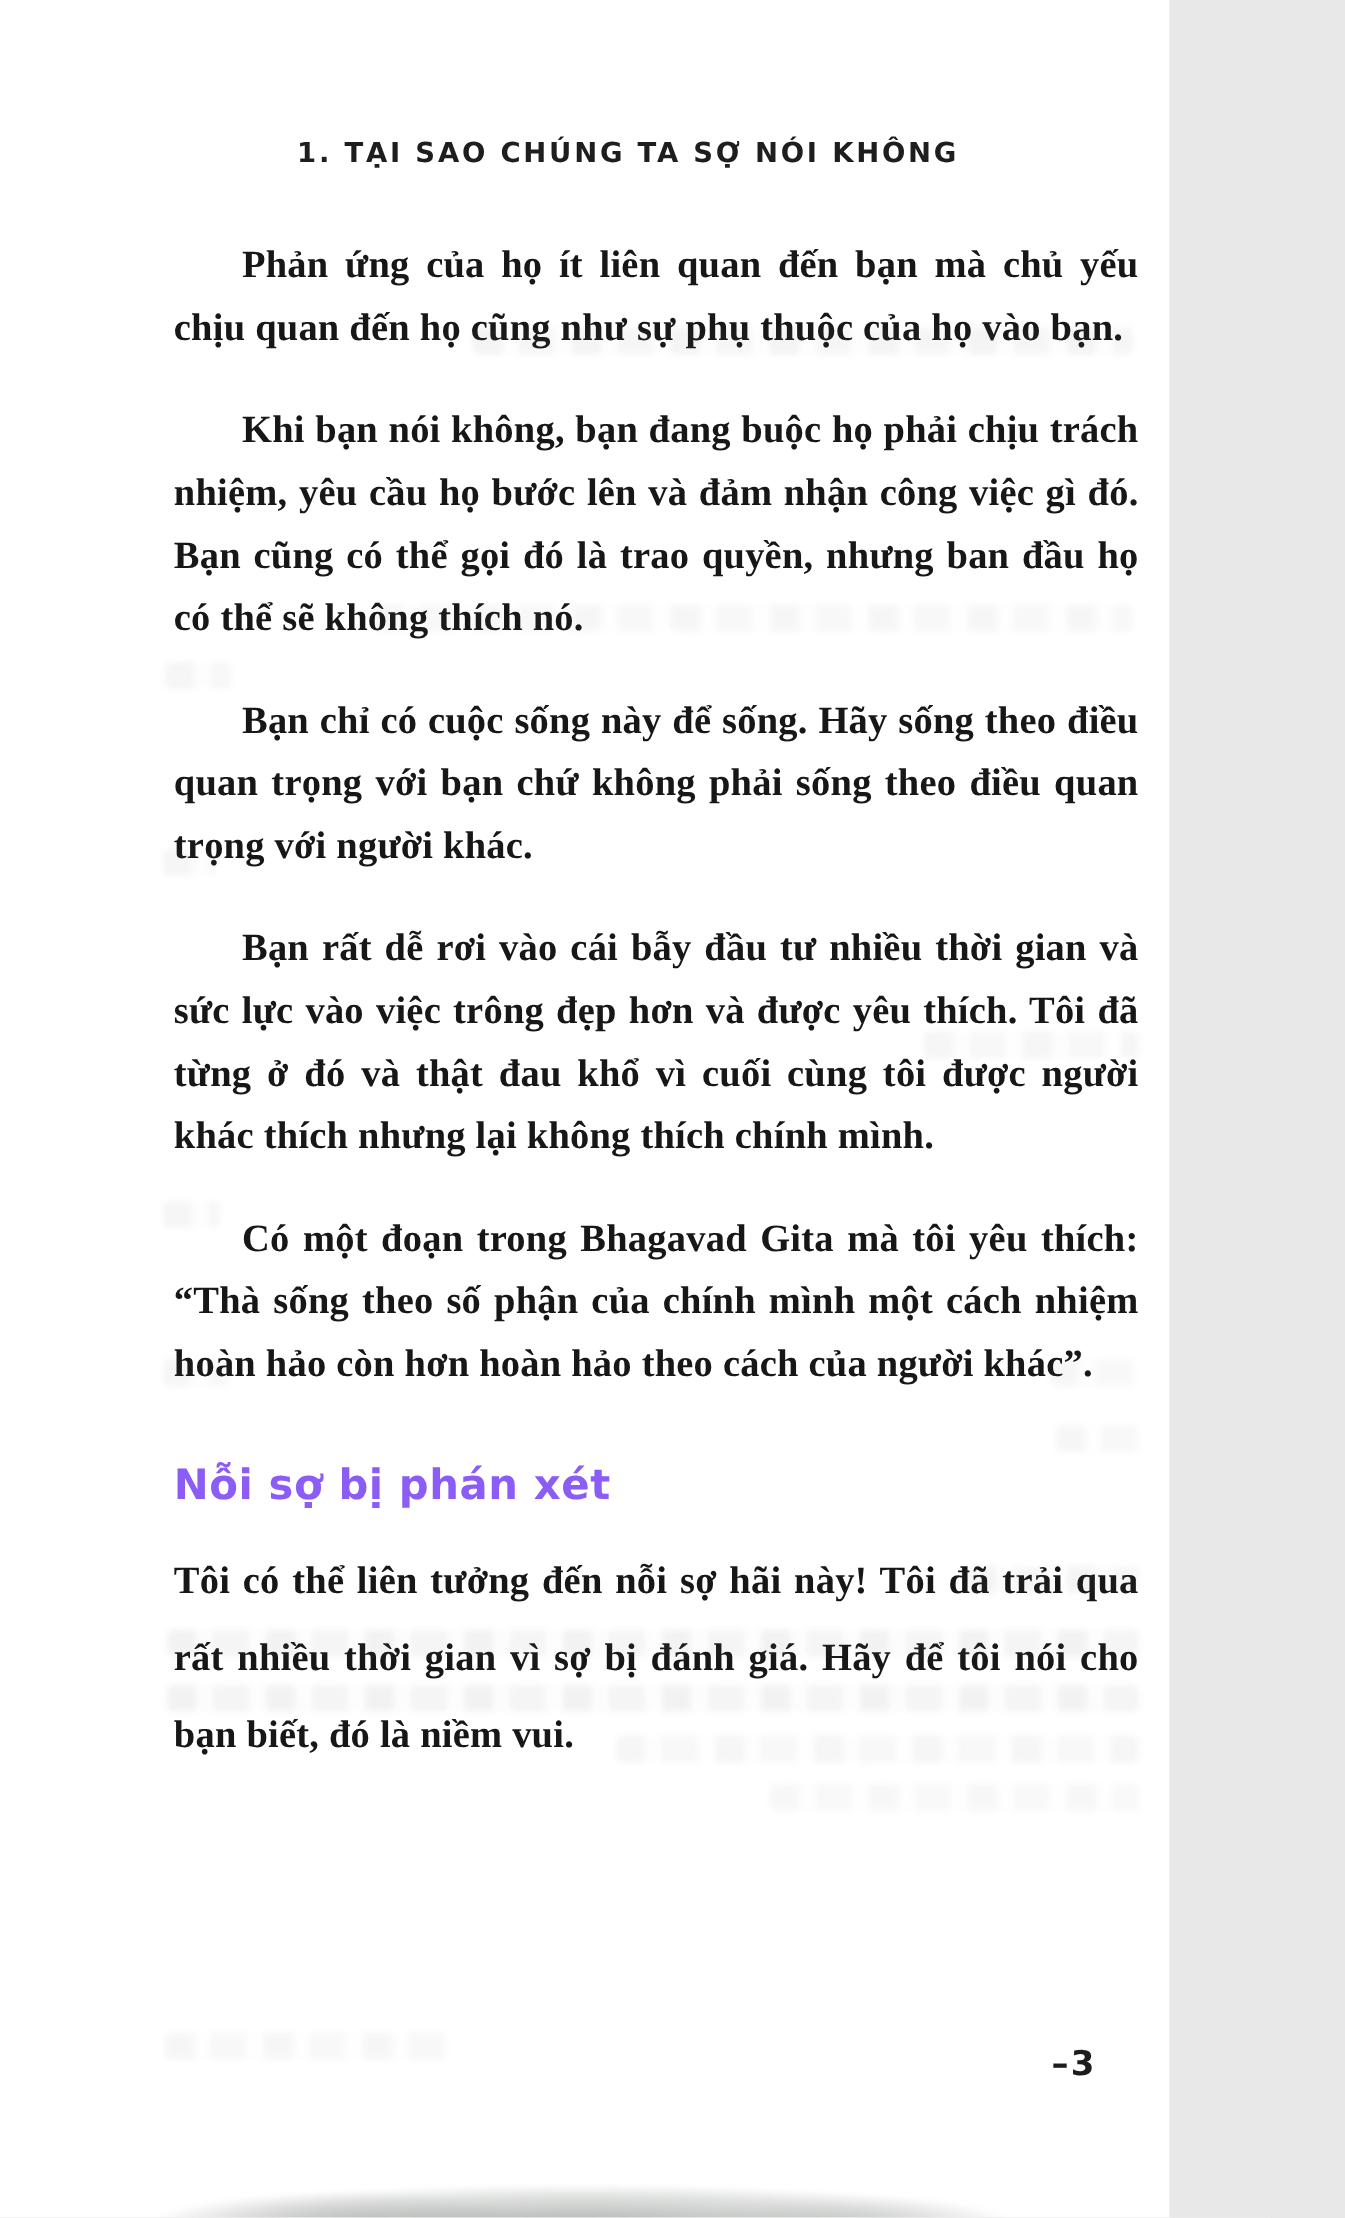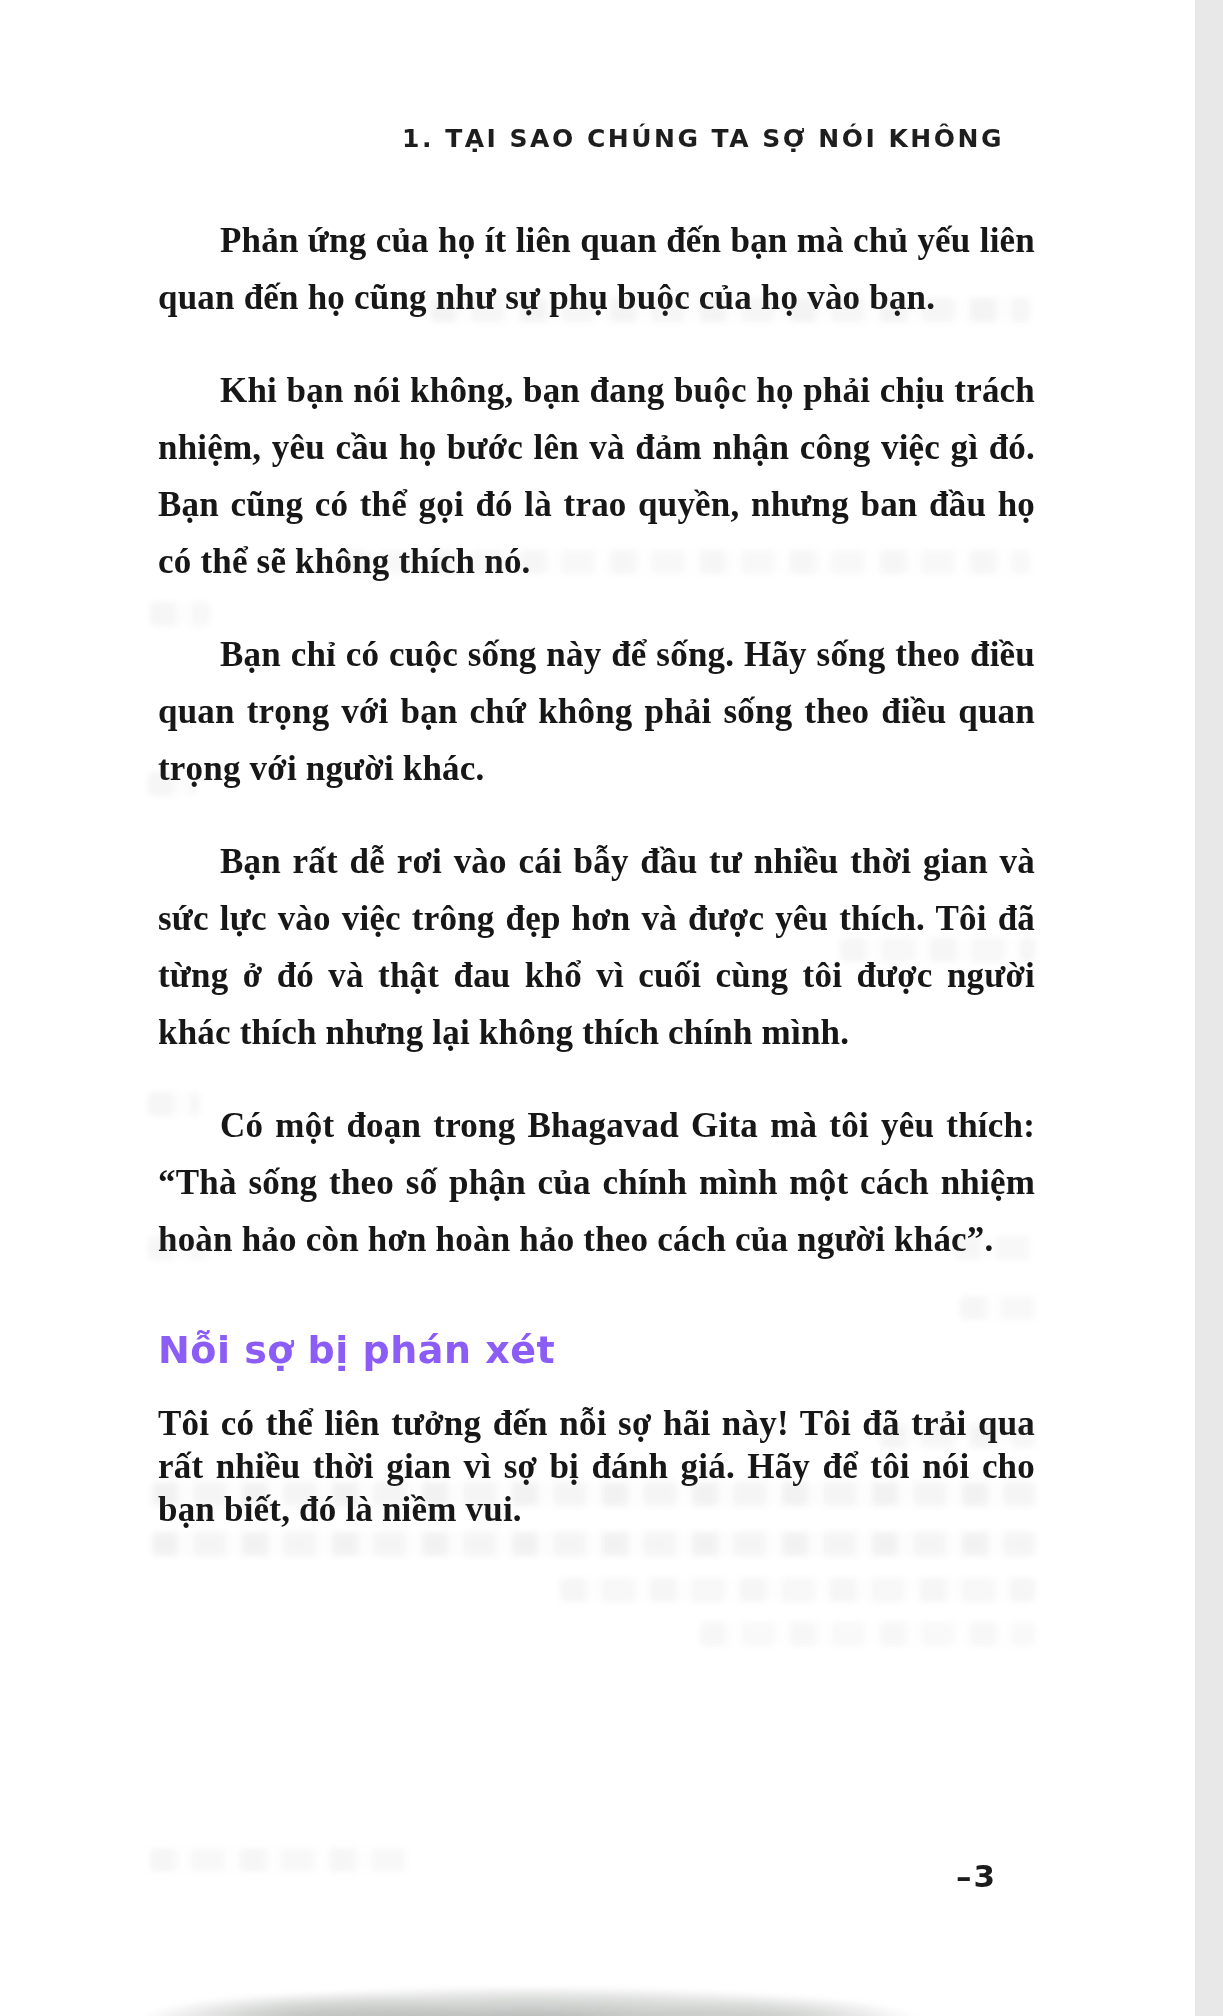--- a/index.html
+++ b/index.html
@@ -1,18 +1,18 @@
 <!DOCTYPE html>
 <html lang="vi"><head>
 <meta charset="utf-8">
 <style>
   html,body{margin:0;padding:0;background:#e8e8e8;}
   .page{
     position:relative;
-    width:1195px;height:2016px;
+    width:1063px;height:2016px;
     background:#ffffff;
     overflow:hidden;
     font-family:"Liberation Serif", serif;
   }
   
   .running-header{
     position:absolute;
     top:124px;right:191px;
     font-family:"DejaVu Sans", "Liberation Sans", sans-serif;
     font-weight:700;
@@ -42,21 +42,21 @@
     font-family:"DejaVu Sans", "Liberation Sans", sans-serif;
     font-weight:700;
     font-size:38px;
     color:#8b5cf6;
     letter-spacing:0.5px;
   }
   .closing-para{
     margin:0;
     font-size:35px;
     font-weight:700;
-    line-height:43px;
+    line-height:70px;
     text-align:justify;
     text-indent:0;
     letter-spacing:0.2px;
   }
   
   .page-number{
     position:absolute;
     top:1858px;left:956px;
     font-family:"DejaVu Sans", "Liberation Sans", sans-serif;
     font-weight:700;
@@ -91,21 +91,21 @@
   }
 </style>
 </head>
 <body>
 
 <div class="page">
 
   <div class="running-header">1. TẠI SAO CHÚNG TA SỢ NÓI KHÔNG</div>
 
   <div class="text-column">
-    <p class="body-para">Phản ứng của họ ít liên quan đến bạn mà chủ yếu liên quan đến họ cũng như sự phụ buộc của họ vào bạn.</p>
+    <p class="body-para">Phản ứng của họ ít liên quan đến bạn mà chủ yếu chịu quan đến họ cũng như sự phụ thuộc của họ vào bạn.</p>
     <p class="body-para">Khi bạn nói không, bạn đang buộc họ phải chịu trách nhiệm, yêu cầu họ bước lên và đảm nhận công việc gì đó. Bạn cũng có thể gọi đó là trao quyền, nhưng ban đầu họ có thể sẽ không thích nó.</p>
     <p class="body-para">Bạn chỉ có cuộc sống này để sống. Hãy sống theo điều quan trọng với bạn chứ không phải sống theo điều quan trọng với người khác.</p>
     <p class="body-para">Bạn rất dễ rơi vào cái bẫy đầu tư nhiều thời gian và sức lực vào việc trông đẹp hơn và được yêu thích. Tôi đã từng ở đó và thật đau khổ vì cuối cùng tôi được người khác thích nhưng lại không thích chính mình.</p>
     <p class="body-para">Có một đoạn trong Bhagavad Gita mà tôi yêu thích: “Thà sống theo số phận của chính mình một cách nhiệm hoàn hảo còn hơn hoàn hảo theo cách của người khác”.</p>
 
     <h2 class="section-heading">Nỗi sợ bị phán xét</h2>
 
     <p class="closing-para">Tôi có thể liên tưởng đến nỗi sợ hãi này! Tôi đã trải qua rất nhiều thời gian vì sợ bị đánh giá. Hãy để tôi nói cho bạn biết, đó là niềm vui.</p>
   </div>
 

